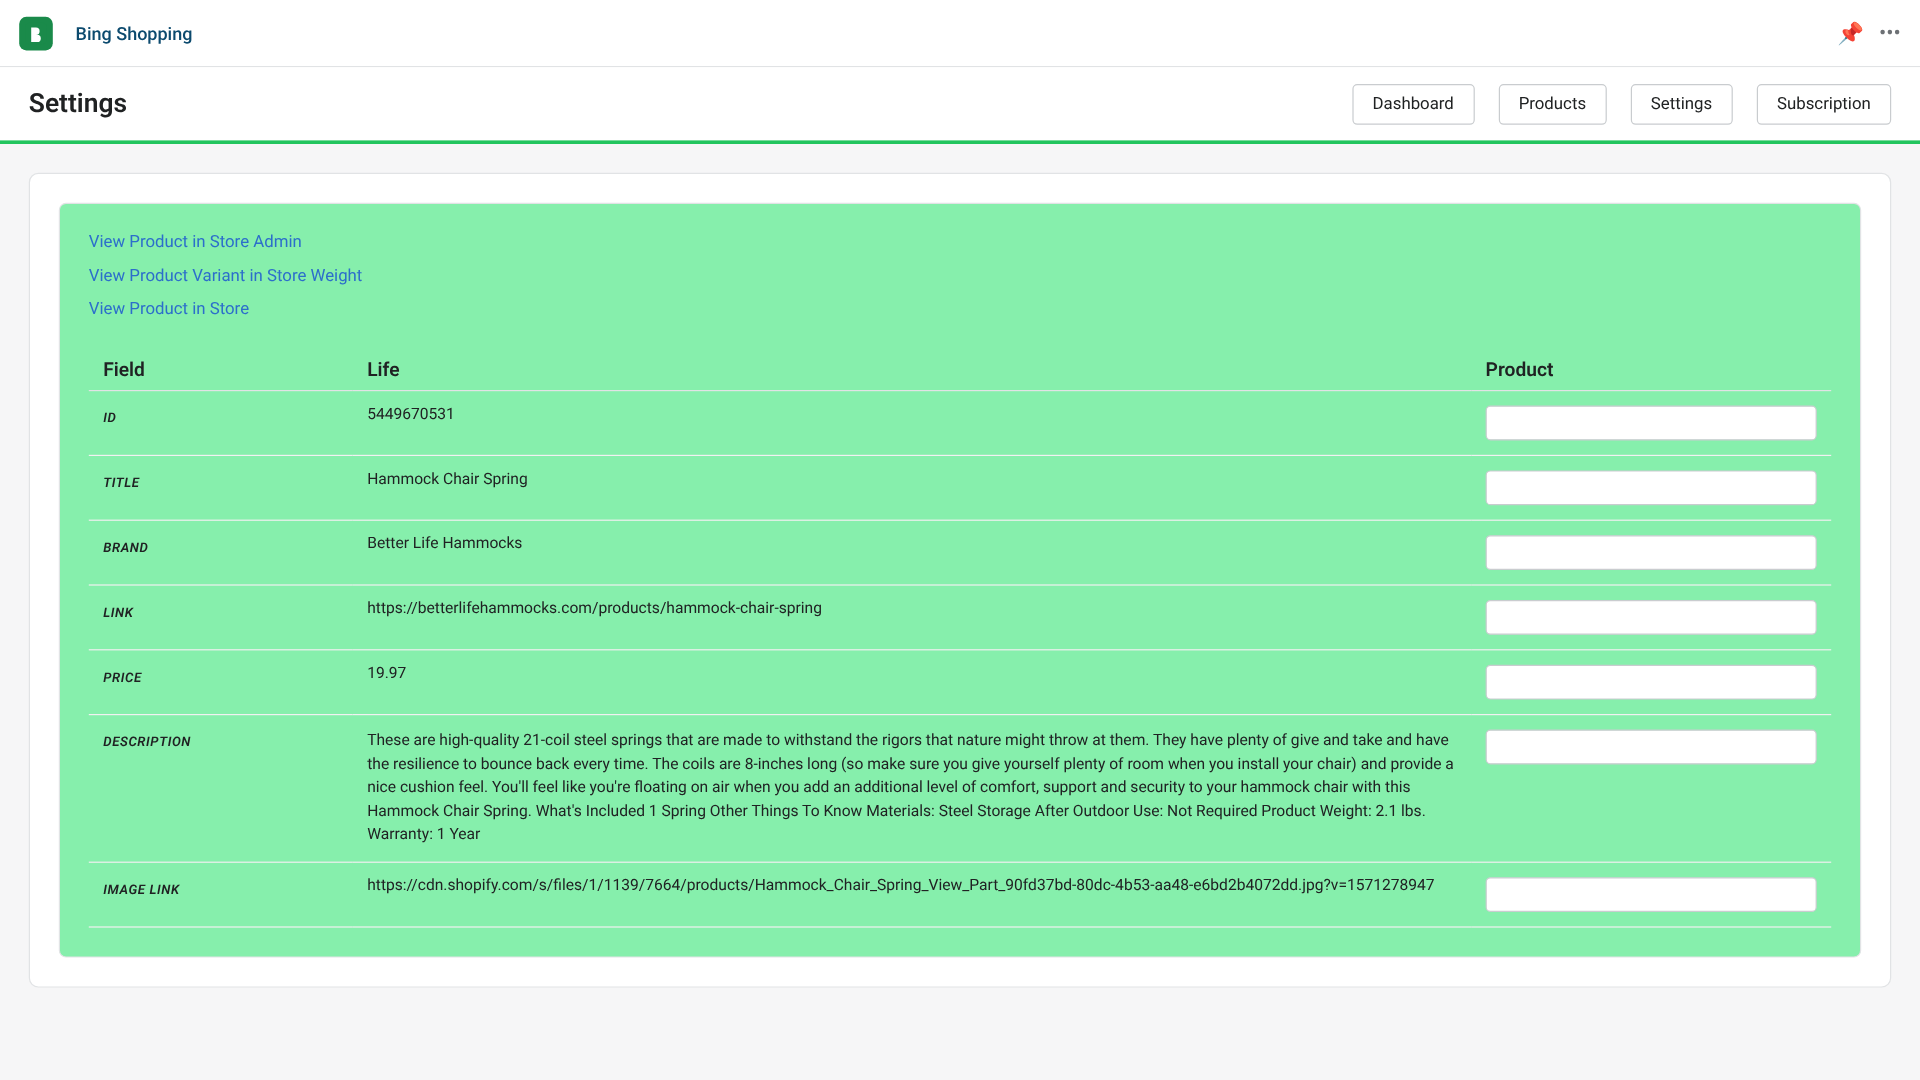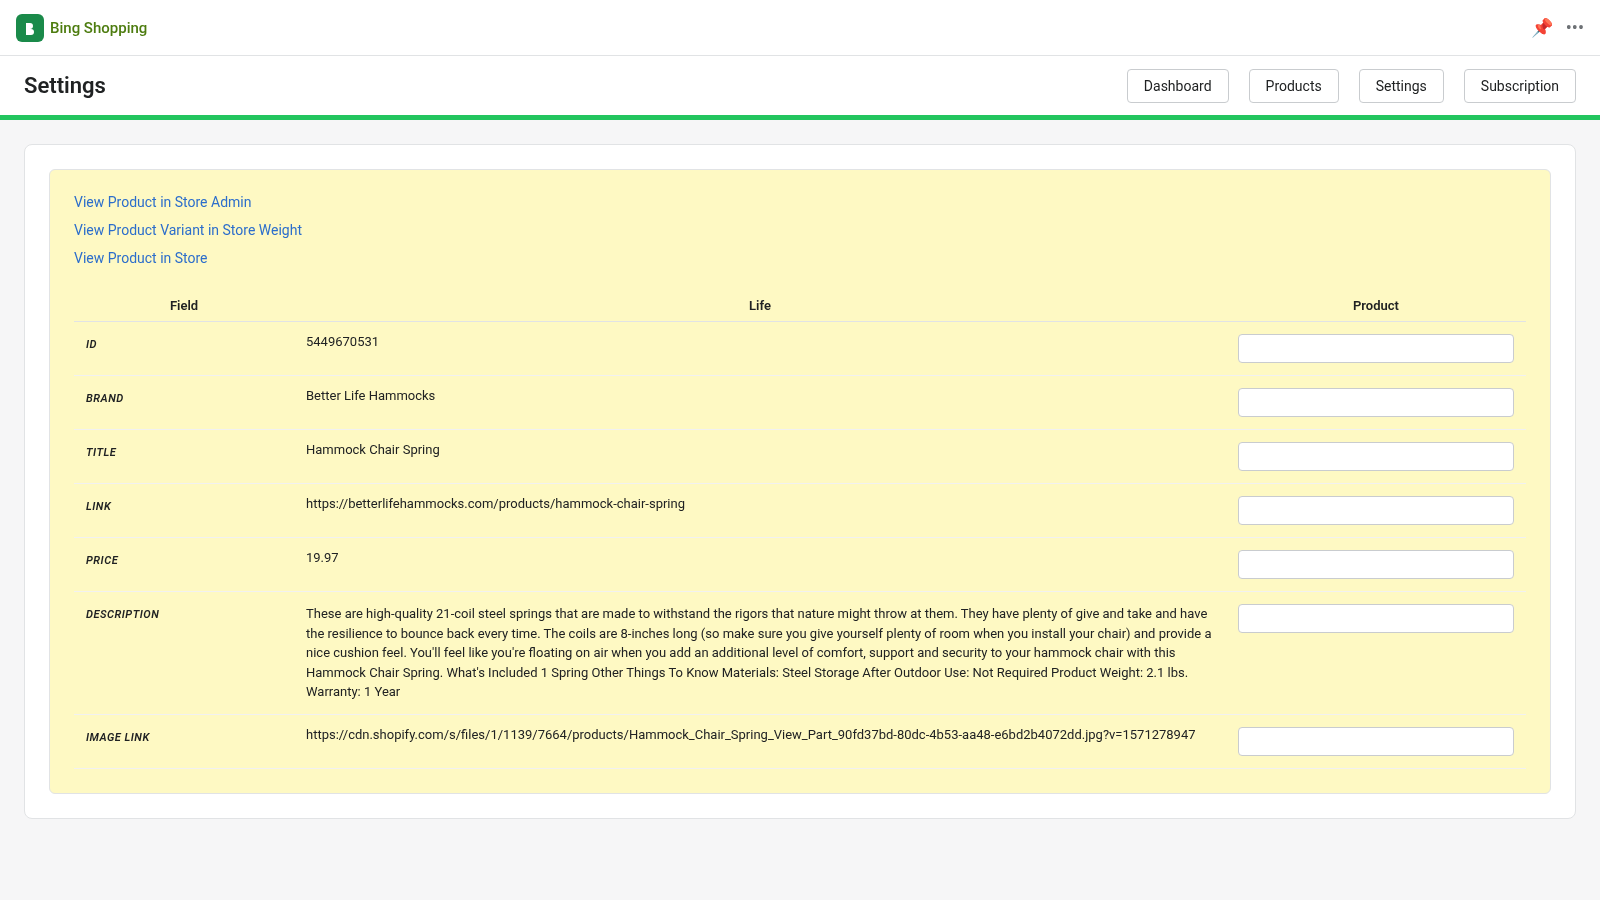--- a/index.html
+++ b/index.html
@@ -15,24 +15,24 @@
       display: flex;
       align-items: center;
       background: #fff;
       border-bottom: 1px solid #e1e3e5;
       padding: 0 16px;
       height: 56px;
     }
     .top-bar-logo {
       display: flex;
       align-items: center;
-      gap: 6px;
+      gap: 19px;
       font-size: 15px;
       font-weight: 500;
-      color: #4d7c0f;
+      color: #0c4a6e;
     }
     .logo-icon {
       width: 28px;
       height: 28px;
       background: #1a8a4a;
       border-radius: 6px;
       display: flex;
       align-items: center;
       justify-content: center;
       color: white;
@@ -52,21 +52,21 @@
     }
     .top-bar-dots {
       font-size: 18px;
       color: #6d7175;
       cursor: pointer;
     }
 
     
     .page-header {
       background: #fff;
-      border-bottom: 5px solid #22c55e;
+      border-bottom: 3px solid #22c55e;
       padding: 0 24px;
       display: flex;
       align-items: center;
       height: 64px;
     }
     .page-title {
       font-size: 22px;
       font-weight: 600;
       color: #202223;
       flex: 1;
@@ -90,21 +90,21 @@
     .main-content {
       padding: 24px;
     }
     .outer-card {
       background: #fff;
       border: 1px solid #e1e3e5;
       border-radius: 8px;
       padding: 24px;
     }
     .inner-card {
-      background: #fef9c3;
+      background: #86efac;
       border: 1px solid #e1e3e5;
       border-radius: 6px;
       padding: 24px;
     }
 
     
     .product-links {
       display: flex;
       flex-direction: column;
       gap: 12px;
@@ -116,23 +116,23 @@
       font-size: 14px;
     }
 
     
     .product-table {
       width: 100%;
       border-collapse: collapse;
     }
     .product-table thead tr th {
       font-weight: 600;
-      font-size: 13px;
-      color: #202223;
-      text-align: center;
+      font-size: 16px;
+      color: #202223;
+      text-align: left;
       padding: 8px 12px;
       border-bottom: 1px solid #e1e3e5;
     }
     .product-table thead tr th:first-child {
       width: 220px;
     }
     .product-table thead tr th:nth-child(2) {
       width: auto;
     }
     .product-table thead tr th:last-child {
@@ -220,30 +220,30 @@
             <th>Product</th>
           </tr>
         </thead>
         <tbody id="table-body">
         <tr>
               <td>ID</td>
               <td>5449670531</td>
               <td class="override-cell"><input type="text" class="override-input" style=""></td>
             </tr>
             <tr>
+              <td>TITLE</td>
+              <td>Hammock Chair Spring</td>
+              <td class="override-cell"><input type="text" class="override-input" style=""></td>
+            </tr>
+            <tr>
               <td>BRAND</td>
               <td>Better Life Hammocks</td>
               <td class="override-cell"><input type="text" class="override-input" style=""></td>
             </tr>
             <tr>
-              <td>TITLE</td>
-              <td>Hammock Chair Spring</td>
-              <td class="override-cell"><input type="text" class="override-input" style=""></td>
-            </tr>
-            <tr>
               <td>LINK</td>
               <td>https://betterlifehammocks.com/products/hammock-chair-spring</td>
               <td class="override-cell"><input type="text" class="override-input" style=""></td>
             </tr>
             <tr>
               <td>PRICE</td>
               <td>19.97</td>
               <td class="override-cell"><input type="text" class="override-input" style=""></td>
             </tr>
             <tr>

